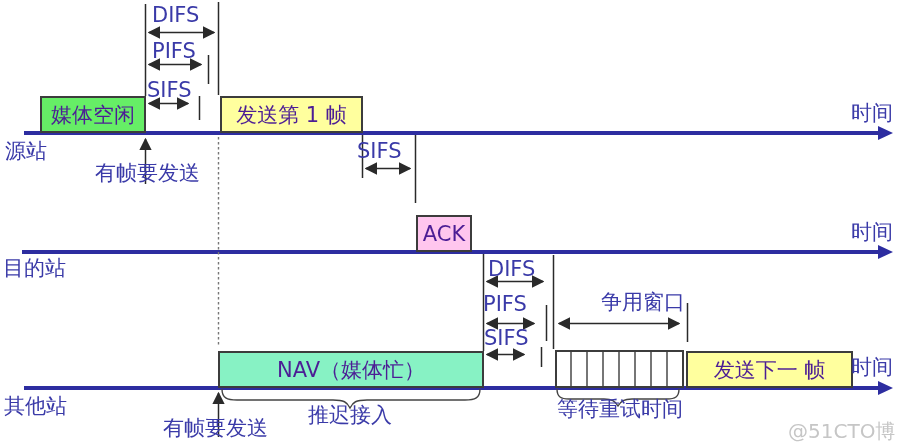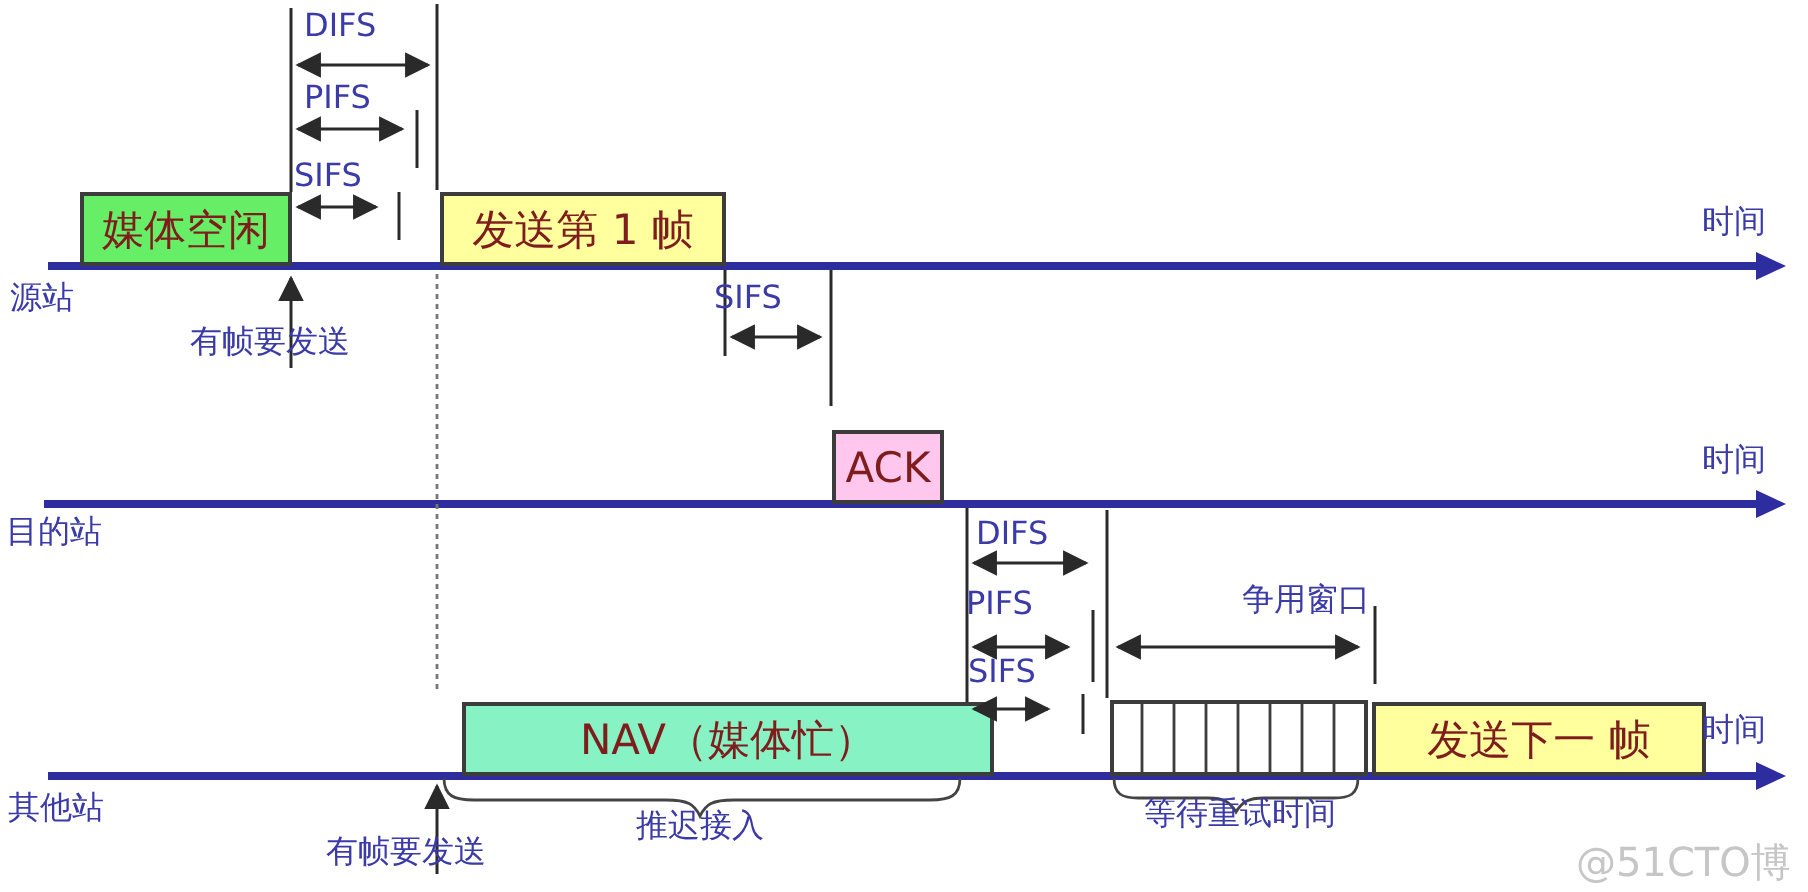--- a/index.html
+++ b/index.html
@@ -1,24 +1,24 @@
 <!DOCTYPE html>
 <html><head>
 <meta charset="utf-8">
 <style>
   html,body{margin:0;padding:0;background:#fff;}
   #stage{position:relative;width:904px;height:446px;background:#ffffff;overflow:hidden;
          font-family:"DejaVu Sans","Liberation Sans",sans-serif;}
-  .lbl{position:absolute;color:#3A3AA8;font-size:16px;line-height:1.1;white-space:nowrap;}
+  .lbl{position:absolute;color:#3A3AA8;font-size:21px;line-height:1.1;white-space:nowrap;}
   .timeline{position:absolute;height:4px;background:#2D2DA0;}
   .tl-arrow{position:absolute;width:0;height:0;border-top:7px solid transparent;
             border-bottom:7px solid transparent;border-left:15px solid #2D2DA0;}
   .box{position:absolute;border:2px solid #3C3C3C;box-sizing:border-box;
        display:flex;align-items:center;justify-content:center;
-       color:#7f1d1d;font-size:21px;white-space:nowrap;}
+       color:#4c1d95;font-size:21px;white-space:nowrap;}
   .overlay{position:absolute;left:0;top:0;pointer-events:none;}
   .wm{position:absolute;color:#C6C6C6;font-size:20px;}
 </style>
 </head>
 <body>
 
 <div id="stage">
 
   <div class="timeline" style="left:24px;top:131px;width:856px;"></div>
   <div class="tl-arrow" style="left:878px;top:126px;"></div>
@@ -34,21 +34,21 @@
   </div>
 
   <div class="box" style="left:220px;top:96px;width:143px;height:37px;background:#FFFF9E;">
     <span>发送第 1 帧</span>
   </div>
 
   <div class="box" style="left:416px;top:215px;width:56px;height:37px;background:#FFC6EE;">
     <span>ACK</span>
   </div>
 
-  <div class="box" style="left:218px;top:351px;width:266px;height:37px;background:#87F2C4;margin-left:13px;">
+  <div class="box" style="left:218px;top:351px;width:266px;height:37px;background:#87F2C4;">
     <span>NAV（媒体忙）</span>
   </div>
 
   <div class="box" style="left:555px;top:350px;width:129px;height:38px;background:#FFFFFF;"></div>
 
   <div class="box" style="left:686px;top:351px;width:167px;height:37px;background:#FFFF9E;">
     <span>发送下一 帧</span>
   </div>
 
   <svg class="overlay" width="904" height="446" viewBox="0 0 904 446">

